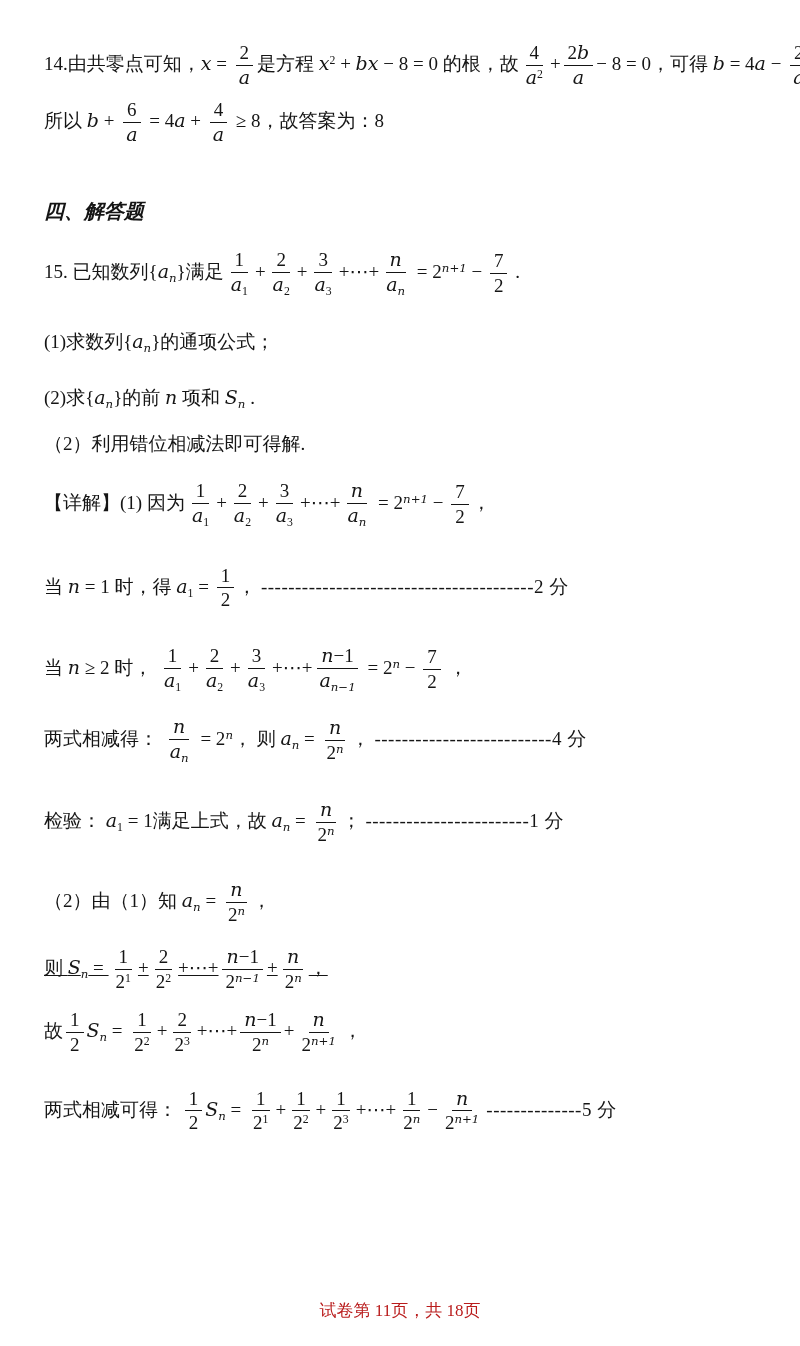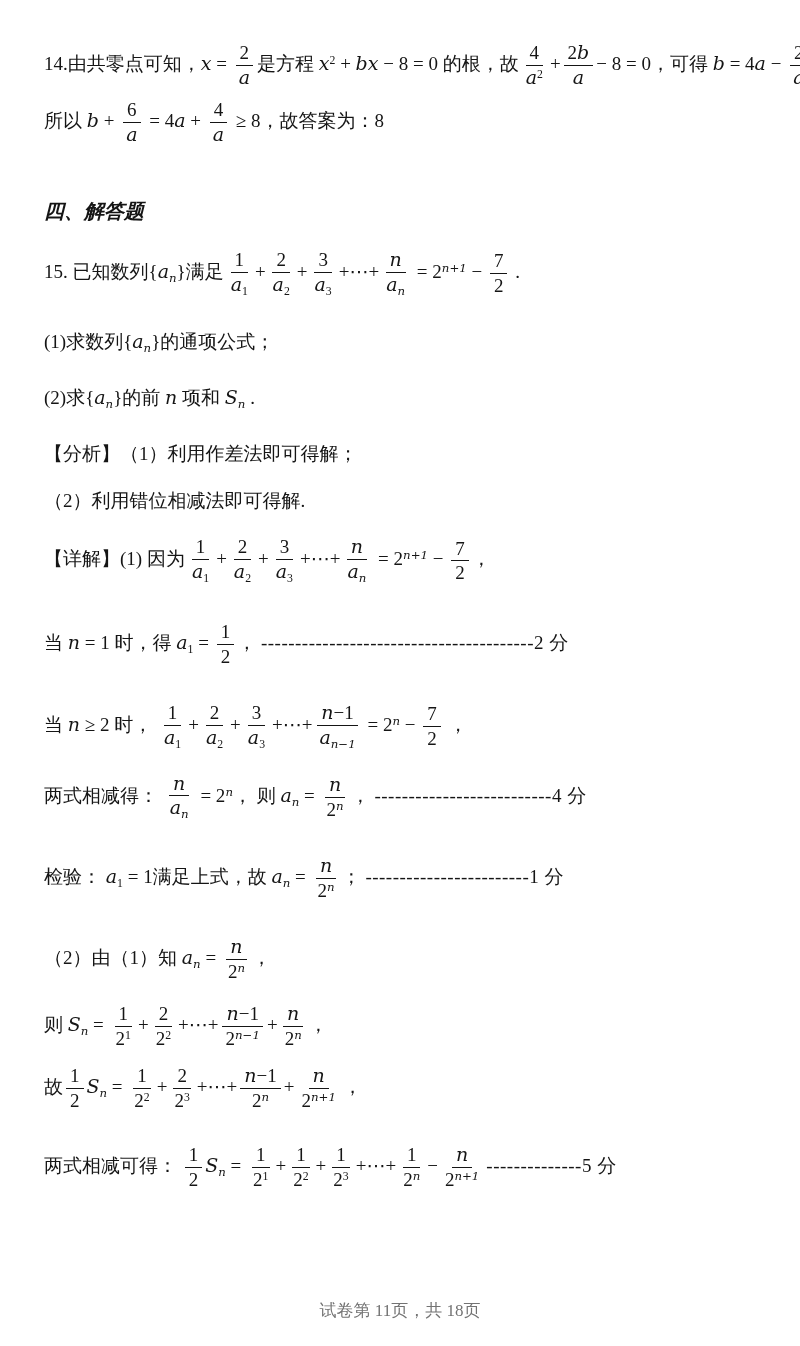--- a/index.html
+++ b/index.html
@@ -60,32 +60,32 @@
   .line[data-name="q15-part1"]        { margin-top: 30px; }
   .line[data-name="q15-part2"]        { margin-top: 28px; }
   .line[data-name="analysis-line1"]   { margin-top: 30px; }
   .line[data-name="analysis-line2"]   { margin-top: 20px; }
   .line[data-name="detail-because"]   { margin-top: 22px; }
   .line[data-name="detail-n-equals-1"]{ margin-top: 36px; }
   .line[data-name="detail-n-ge-2"]    { margin-top: 34px; }
   .line[data-name="detail-subtract"]  { margin-top: 22px; }
   .line[data-name="detail-check"]     { margin-top: 34px; }
   .line[data-name="part2-known"]      { margin-top: 34px; }
-  .line[data-name="part2-sn"]         { margin-top: 20px; }
+  .line[data-name="part2-sn"]         { margin-top: 20px; text-decoration: underline; }
   .line[data-name="part2-half-sn"]    { margin-top: 16px; }
   .line[data-name="part2-subtract"]   { margin-top: 32px; }
 
   .footer {
     position: absolute;
     bottom: 24px;
     left: 0;
     width: 100%;
     text-align: center;
     font-size: 17px;
-    color: #737373;
+    color: #b91c1c;
   }
 </style>
 </head>
 <body>
 
 <div class="doc" data-name="document-page">
   <div data-name="solution-lines" id="lines-root">
       <div class="line" data-name="q14-line1"><span>14.由共零点可知，</span><span class="mi">x</span><span> = </span><span class="frac" data-name="fraction">
           <span class="num"><span>2</span></span>
           <span class="den"><span class="mi">a</span></span>
@@ -118,21 +118,20 @@
           <span class="den"><span class="mi">a</span><sub>3</sub></span>
         </span><span>+⋯+</span><span class="frac" data-name="fraction">
           <span class="num"><span class="mi">n</span></span>
           <span class="den"><span class="mi">a</span><sub class="mi">n</sub></span>
         </span><span> = 2</span><sup class="mi">n+1</sup><span> − </span><span class="frac" data-name="fraction">
           <span class="num"><span>7</span></span>
           <span class="den"><span>2</span></span>
         </span><span> .</span></div>
       <div class="line" data-name="q15-part1"><span>(1)求数列</span><span>{</span><span class="mi">a</span><sub class="mi">n</sub><span>}的通项公式；</span></div>
       <div class="line" data-name="q15-part2"><span>(2)求</span><span>{</span><span class="mi">a</span><sub class="mi">n</sub><span>}的前 </span><span class="mi">n</span><span> 项和 </span><span class="mi">S</span><sub class="mi">n</sub><span> .</span></div>
-      <div class="line" data-name="analysis-line1"><span>【分析】（1）利用作差法即可得解；</span></div>
       <div class="line" data-name="analysis-line2"><span>（2）利用错位相减法即可得解.</span></div>
       <div class="line" data-name="detail-because"><span>【详解】(1) 因为</span><span class="frac" data-name="fraction">
           <span class="num"><span>1</span></span>
           <span class="den"><span class="mi">a</span><sub>1</sub></span>
         </span><span>+</span><span class="frac" data-name="fraction">
           <span class="num"><span>2</span></span>
           <span class="den"><span class="mi">a</span><sub>2</sub></span>
         </span><span>+</span><span class="frac" data-name="fraction">
           <span class="num"><span>3</span></span>
           <span class="den"><span class="mi">a</span><sub>3</sub></span>

